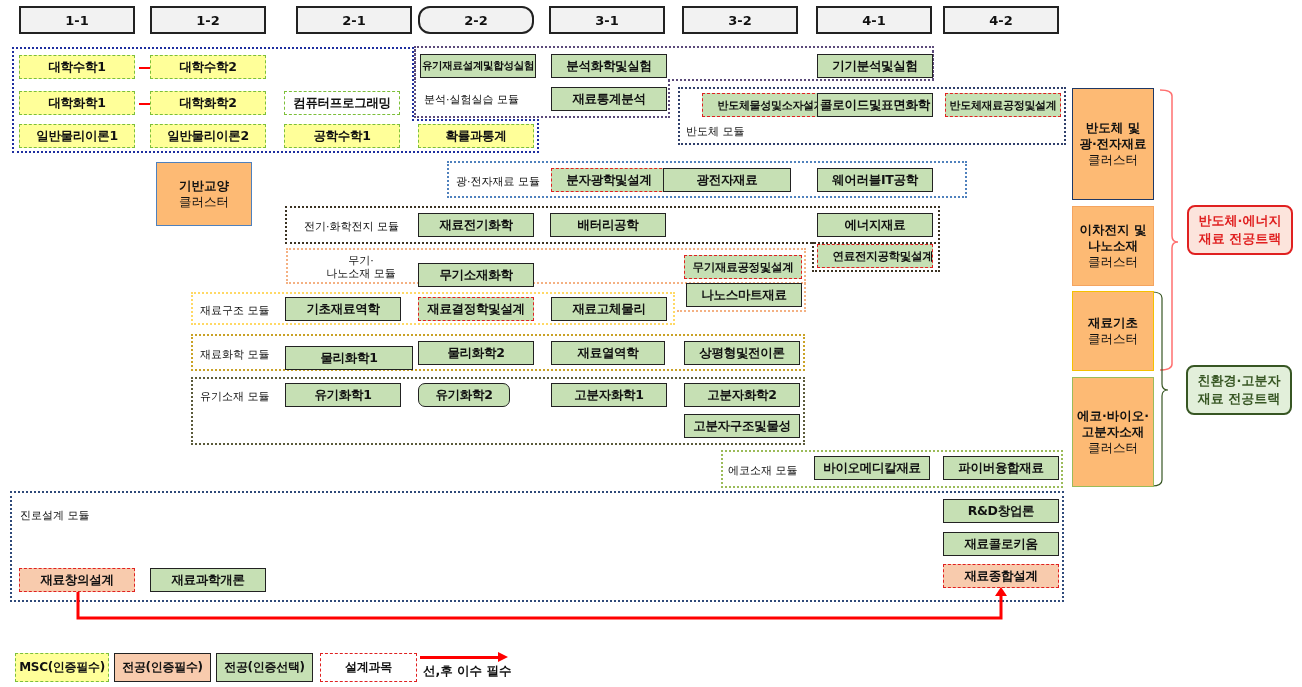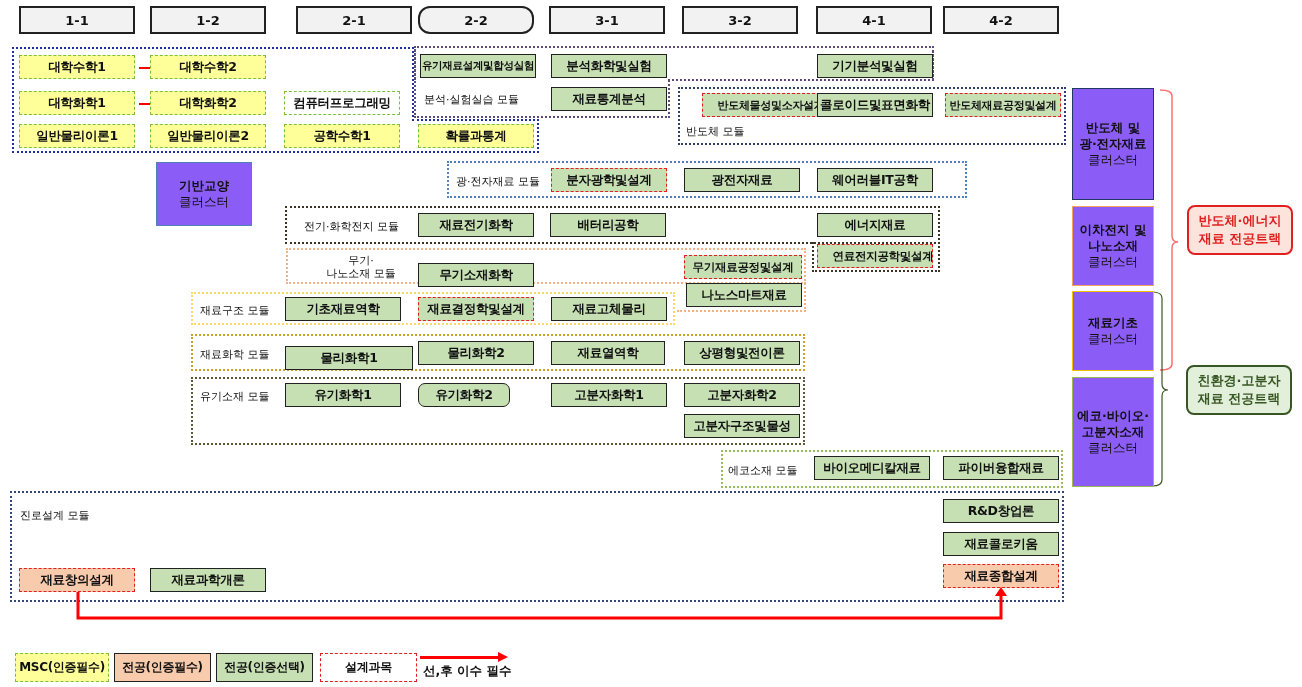--- a/index.html
+++ b/index.html
@@ -7,21 +7,21 @@
   .abs{position:absolute;box-sizing:border-box;}
   .sem{border:2px solid #222;background:#f2f2f2;font-weight:bold;font-size:13px;display:flex;align-items:center;justify-content:center;height:28px;width:116px;top:6px;}
   .crs{display:flex;align-items:center;justify-content:center;font-size:12.5px;font-weight:bold;height:24px;white-space:nowrap;overflow:hidden;letter-spacing:-0.3px;}
   .msc{background:#ffff99;border:1px dashed #7cbf3a;}
   .req{background:#f8cbad;border:1px dashed #e02020;}
   .sel{background:#c6e0b4;border:1px solid #222;}
   .seld{background:#c6e0b4;border:1.5px dashed #e02020;}
   .plain{background:#fff;border:1px dashed #7cbf3a;font-weight:bold;}
   .mod{border:2px dotted #333;}
   .lbl{font-size:11px;white-space:nowrap;}
-  .cluster{border:1px solid;display:flex;flex-direction:column;align-items:center;justify-content:center;font-size:12.5px;text-align:center;line-height:16px;background:#8b5cf6;}
+  .cluster{border:1px solid;display:flex;flex-direction:column;align-items:center;justify-content:center;font-size:12.5px;text-align:center;line-height:16px;background:#fdba74;}
   .cluster b{font-weight:bold;}
   .track{border-radius:8px;border:2px solid;display:flex;flex-direction:column;align-items:center;justify-content:center;font-weight:bold;font-size:13px;line-height:18px;}
   .arrow-r{width:16px;height:2px;background:#f00;}
   .arrow-r::after{content:"";position:absolute;right:-4px;top:-4px;border-left:7px solid #f00;border-top:5px solid transparent;border-bottom:5px solid transparent;}
 </style>
 </head>
 <body>
 
 <div class="abs sem" style="left:19px;">1-1</div>
 <div class="abs sem" style="left:150px;">1-2</div>
@@ -73,21 +73,21 @@
 <div class="abs lbl" style="left:686px;top:124px;">반도체 모듈</div>
 
 <div class="abs cluster" style="left:156px;top:162px;width:96px;height:64px;border-color:#4f81bd;">
   <b>기반교양</b>
   <span>클러스터</span>
 </div>
 
 <div class="abs mod" style="left:447px;top:161px;width:520px;height:37px;border-color:#4f81bd;"></div>
 <div class="abs lbl" style="left:456px;top:174px;">광·전자재료 모듈</div>
 <div class="abs crs seld" style="left:551px;top:168px;width:116px;">분자광학및설계</div>
-<div class="abs crs sel" style="left:684px;top:168px;width:116px;text-align:center;">광전자재료</div>
+<div class="abs crs sel" style="left:663px;top:168px;width:128px;text-align:center;">광전자재료</div>
 <div class="abs crs sel" style="left:817px;top:168px;width:116px;">웨어러블IT공학</div>
 
 <div class="abs mod" style="left:285px;top:206px;width:655px;height:38px;border-color:#3b3222;border-right:none;"></div>
 <div class="abs" style="left:938px;top:206px;width:2px;height:66px;border-left:2px dotted #3b3222;"></div>
 <div class="abs" style="left:812px;top:270px;width:128px;height:2px;border-top:2px dotted #3b3222;"></div>
 <div class="abs" style="left:812px;top:242px;width:2px;height:30px;border-left:2px dotted #3b3222;"></div>
 <div class="abs lbl" style="left:304px;top:219px;">전기·화학전지 모듈</div>
 <div class="abs crs sel" style="left:418px;top:213px;width:116px;">재료전기화학</div>
 <div class="abs crs sel" style="left:550px;top:213px;width:116px;">배터리공학</div>
 <div class="abs crs sel" style="left:817px;top:213px;width:116px;">에너지재료</div>

